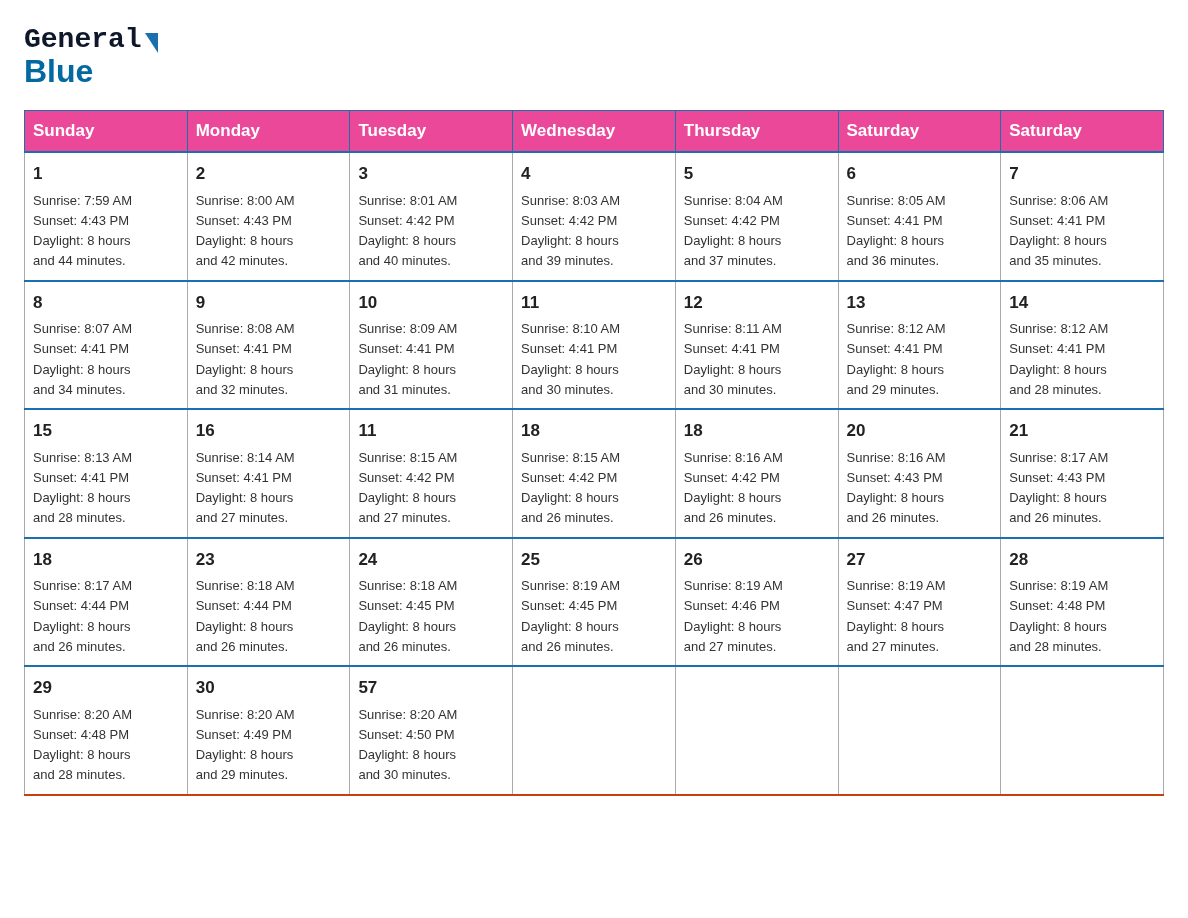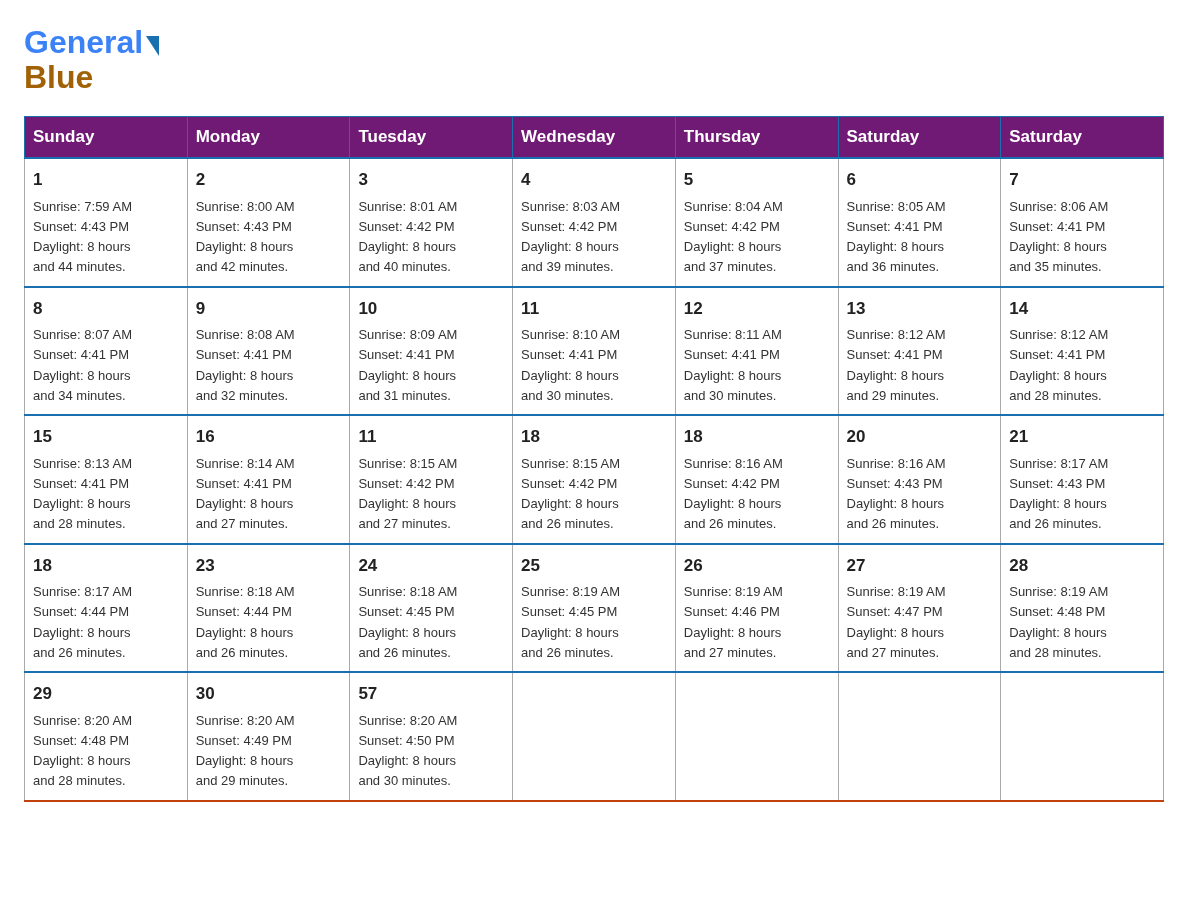--- a/index.html
+++ b/index.html
@@ -33,21 +33,21 @@
     .location {
       font-size: 22px;
       color: #444;
       margin-top: 4px;
     }
     .calendar {
       width: 100%;
       border-collapse: collapse;
     }
     .calendar th {
-      background: #701a75;
+      background: #ec4899;
       color: #fff;
       padding: 10px 8px;
       font-size: 17px;
       font-weight: bold;
       text-align: left;
       border: 1px solid #1a6faf;
     }
     .calendar td {
       vertical-align: top;
       padding: 8px 8px;
@@ -91,24 +91,24 @@
       font-weight: bold;
       margin-top: -4px;
     }
   </style>
 </head>
 <body>
 
 <div class="header">
   <div class="logo">
     <div class="logo-row1">
-      <span style="font-size:32px;font-weight:bold;color:#3b82f6;">General</span>
+      <span style="font-size:28px;font-weight:bold;color:#0f172a;font-family:Liberation Mono, monospace;">General</span>
       <span style="display:inline-block;width:0;height:0;border-left:13px solid transparent;border-top:20px solid #1a6faf;margin-left:3px;margin-top:6px;"></span>
     </div>
-    <div class="logo-row2" style="color:#a16207;font-size:32px;font-weight:bold;margin-top:-2px;">Blue</div>
+    <div class="logo-row2" style="color:#0369a1;font-size:32px;font-weight:bold;margin-top:-2px;">Blue</div>
   </div>
   <div class="title-area">
     <div class="month-title"></div>
     <div class="location"></div>
   </div>
 </div>
 
 <table class="calendar">
   <thead>
     <tr>

